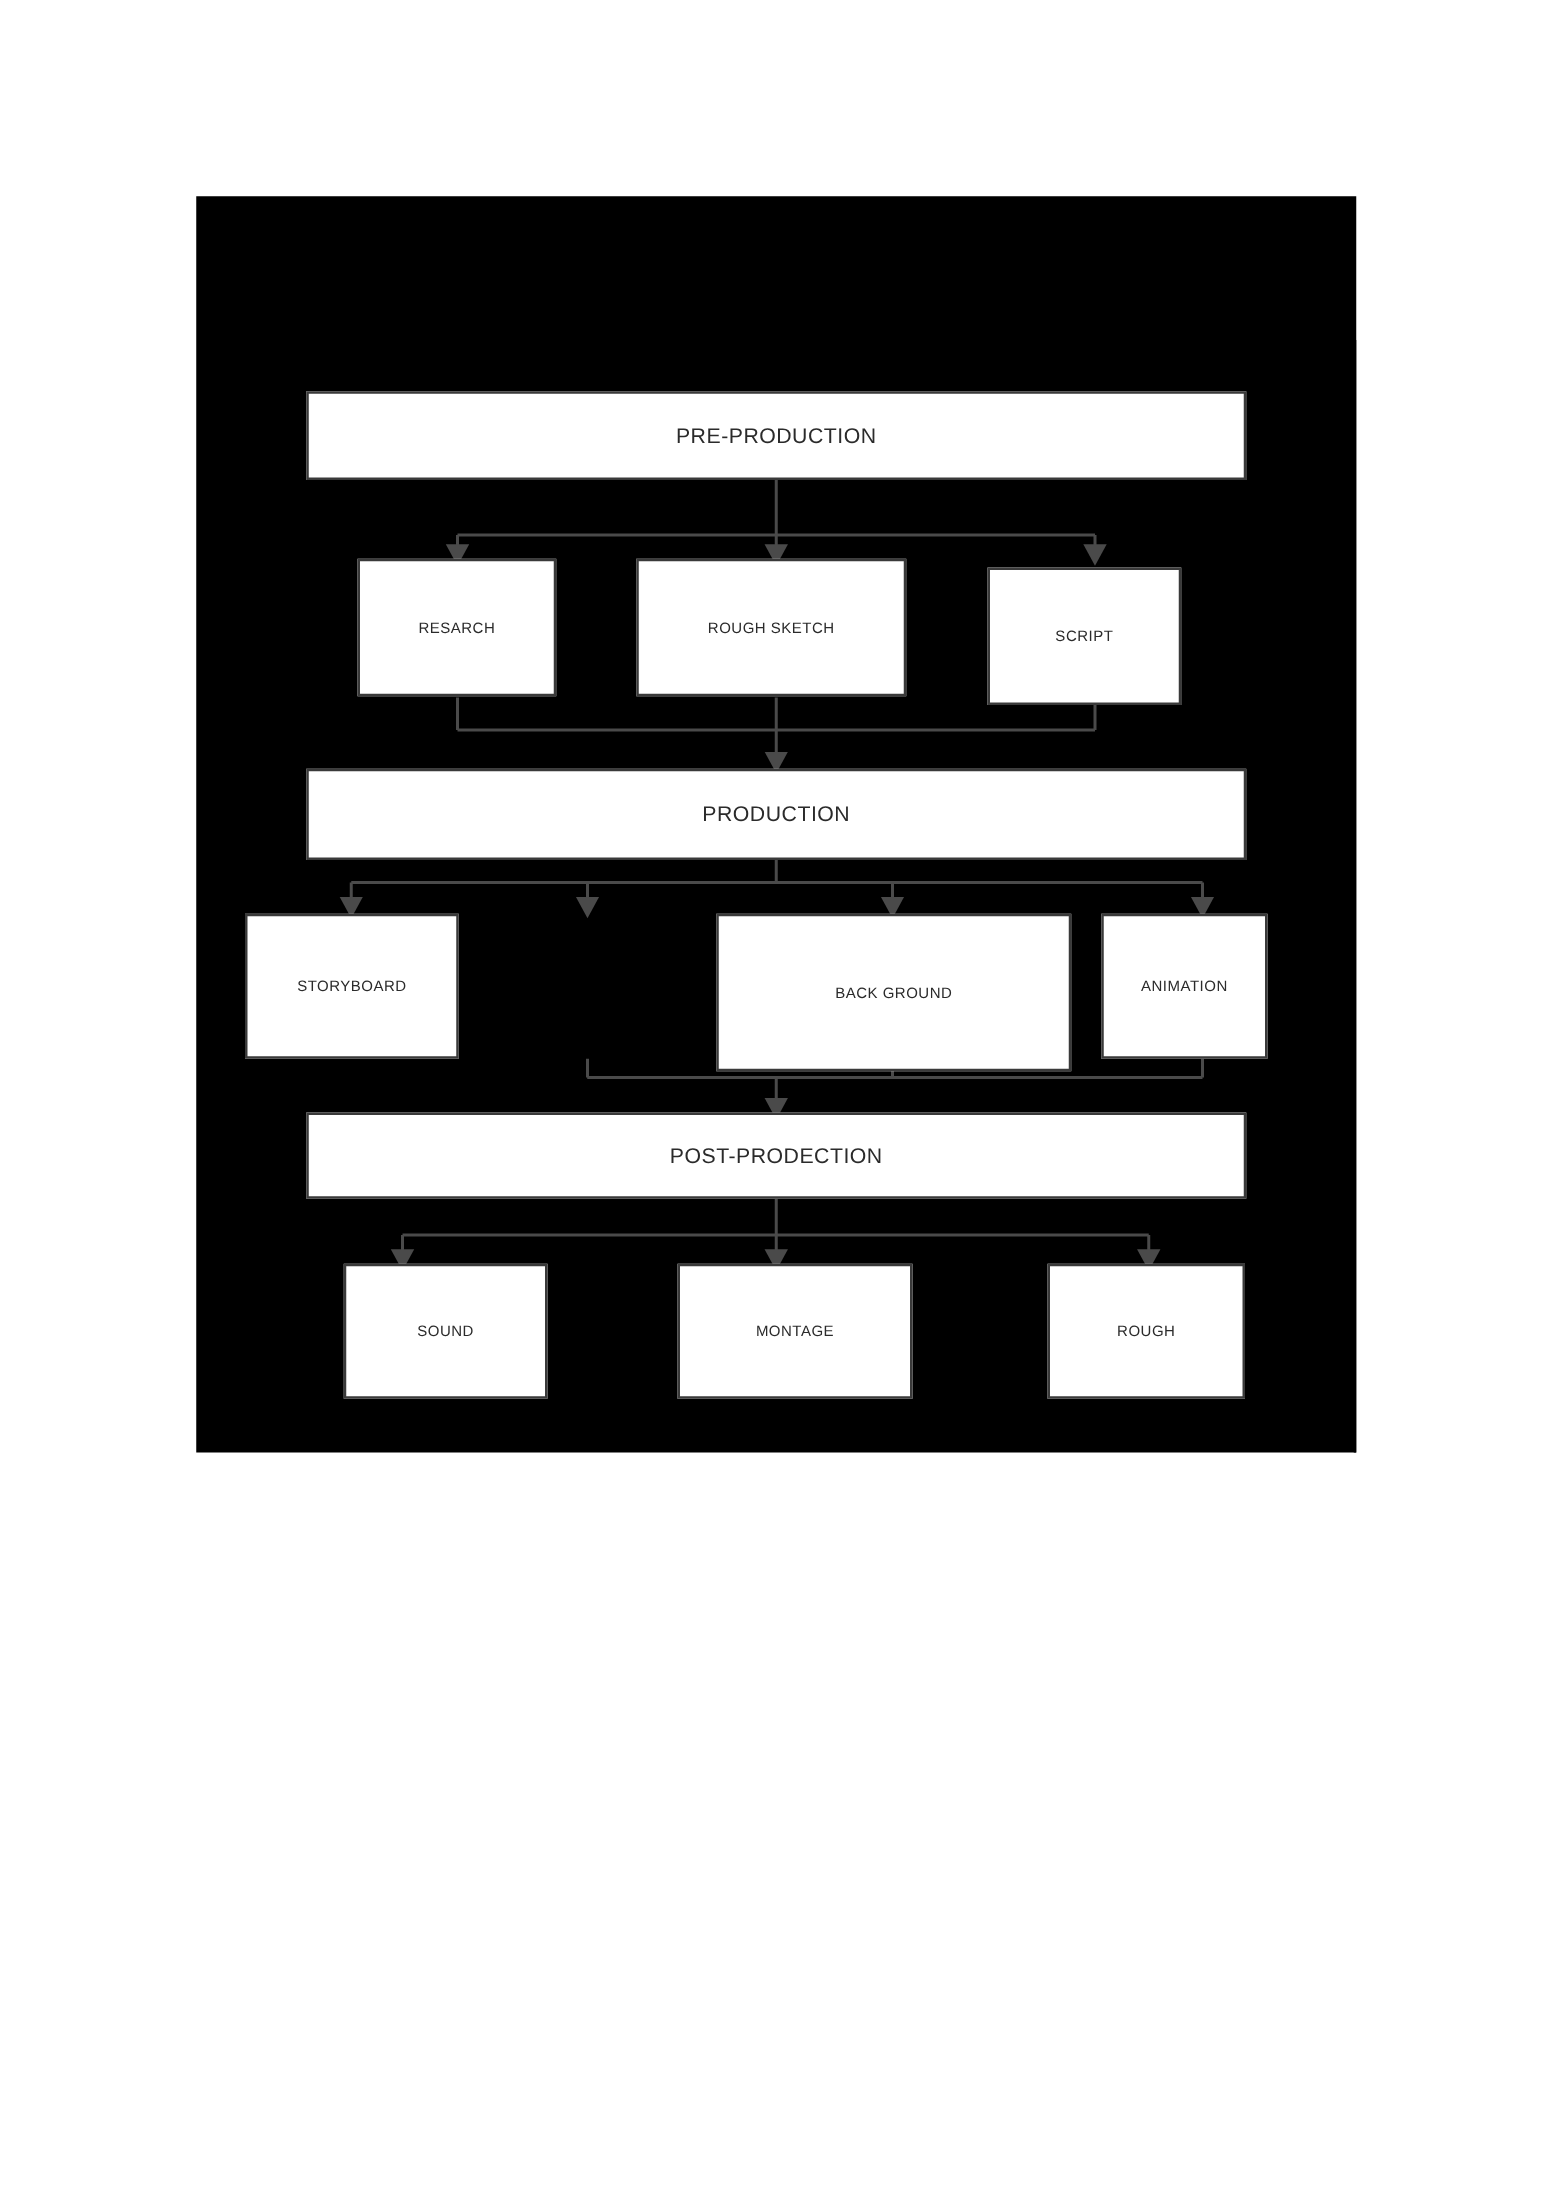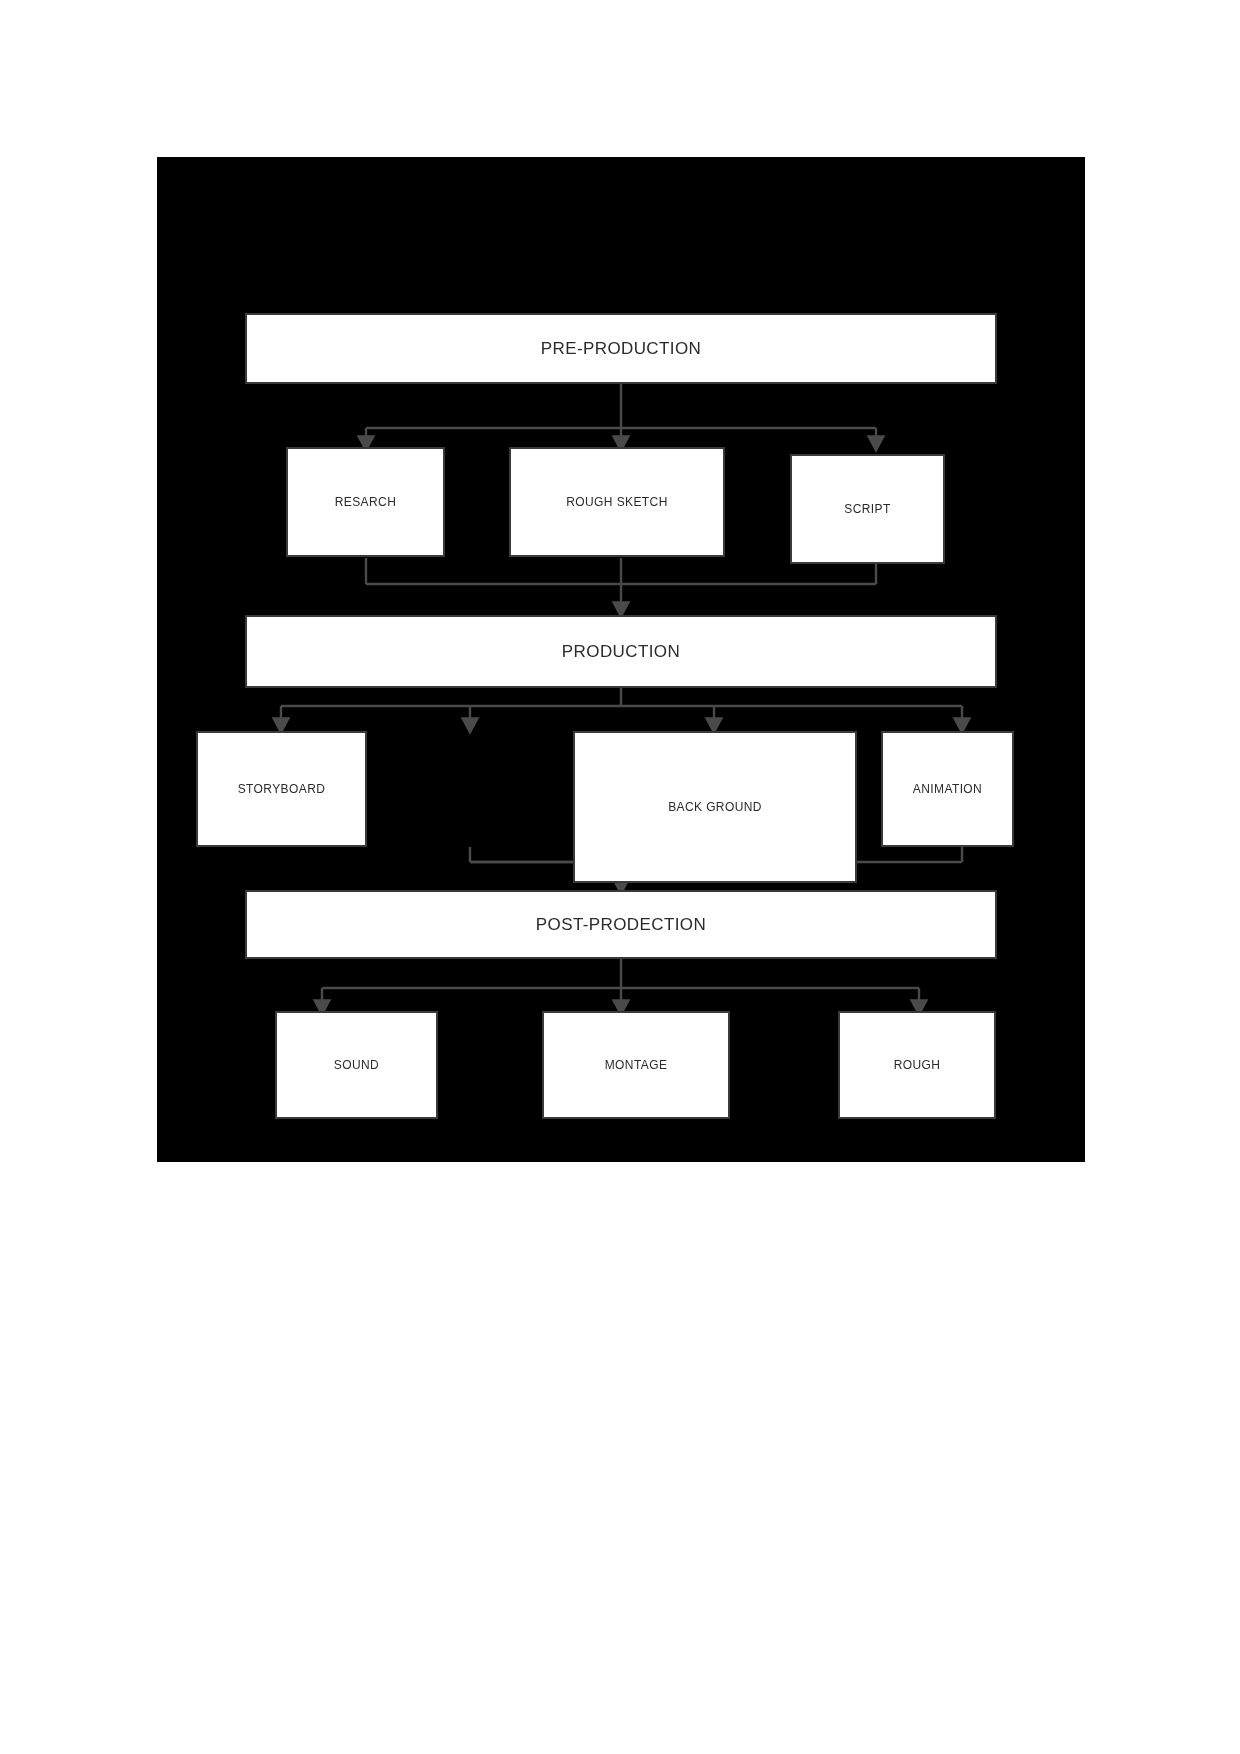--- a/index.html
+++ b/index.html
@@ -131,21 +131,21 @@
     <span>SCRIPT</span>
   </div>
 
   <div class="node wide" style="left:245px; top:615px; width:752px; height:73px;">
     <span>PRODUCTION</span>
   </div>
 
   <div class="node small" style="left:196px; top:731px; width:171px; height:116px;align-items:center;">
     <span>STORYBOARD</span>
   </div>
-  <div class="node small" style="left:573px; top:731px; width:284px; height:152px;">
+  <div class="node small" style="left:573px; top:731px; width:284px; height:126px;">
     <span>BACK GROUND</span>
   </div>
   <div class="node small" style="left:881px; top:731px; width:133px; height:116px;">
     <span>ANIMATION</span>
   </div>
 
   <div class="node wide" style="left:245px; top:890px; width:752px; height:69px;">
     <span>POST-PRODECTION</span>
   </div>
 

